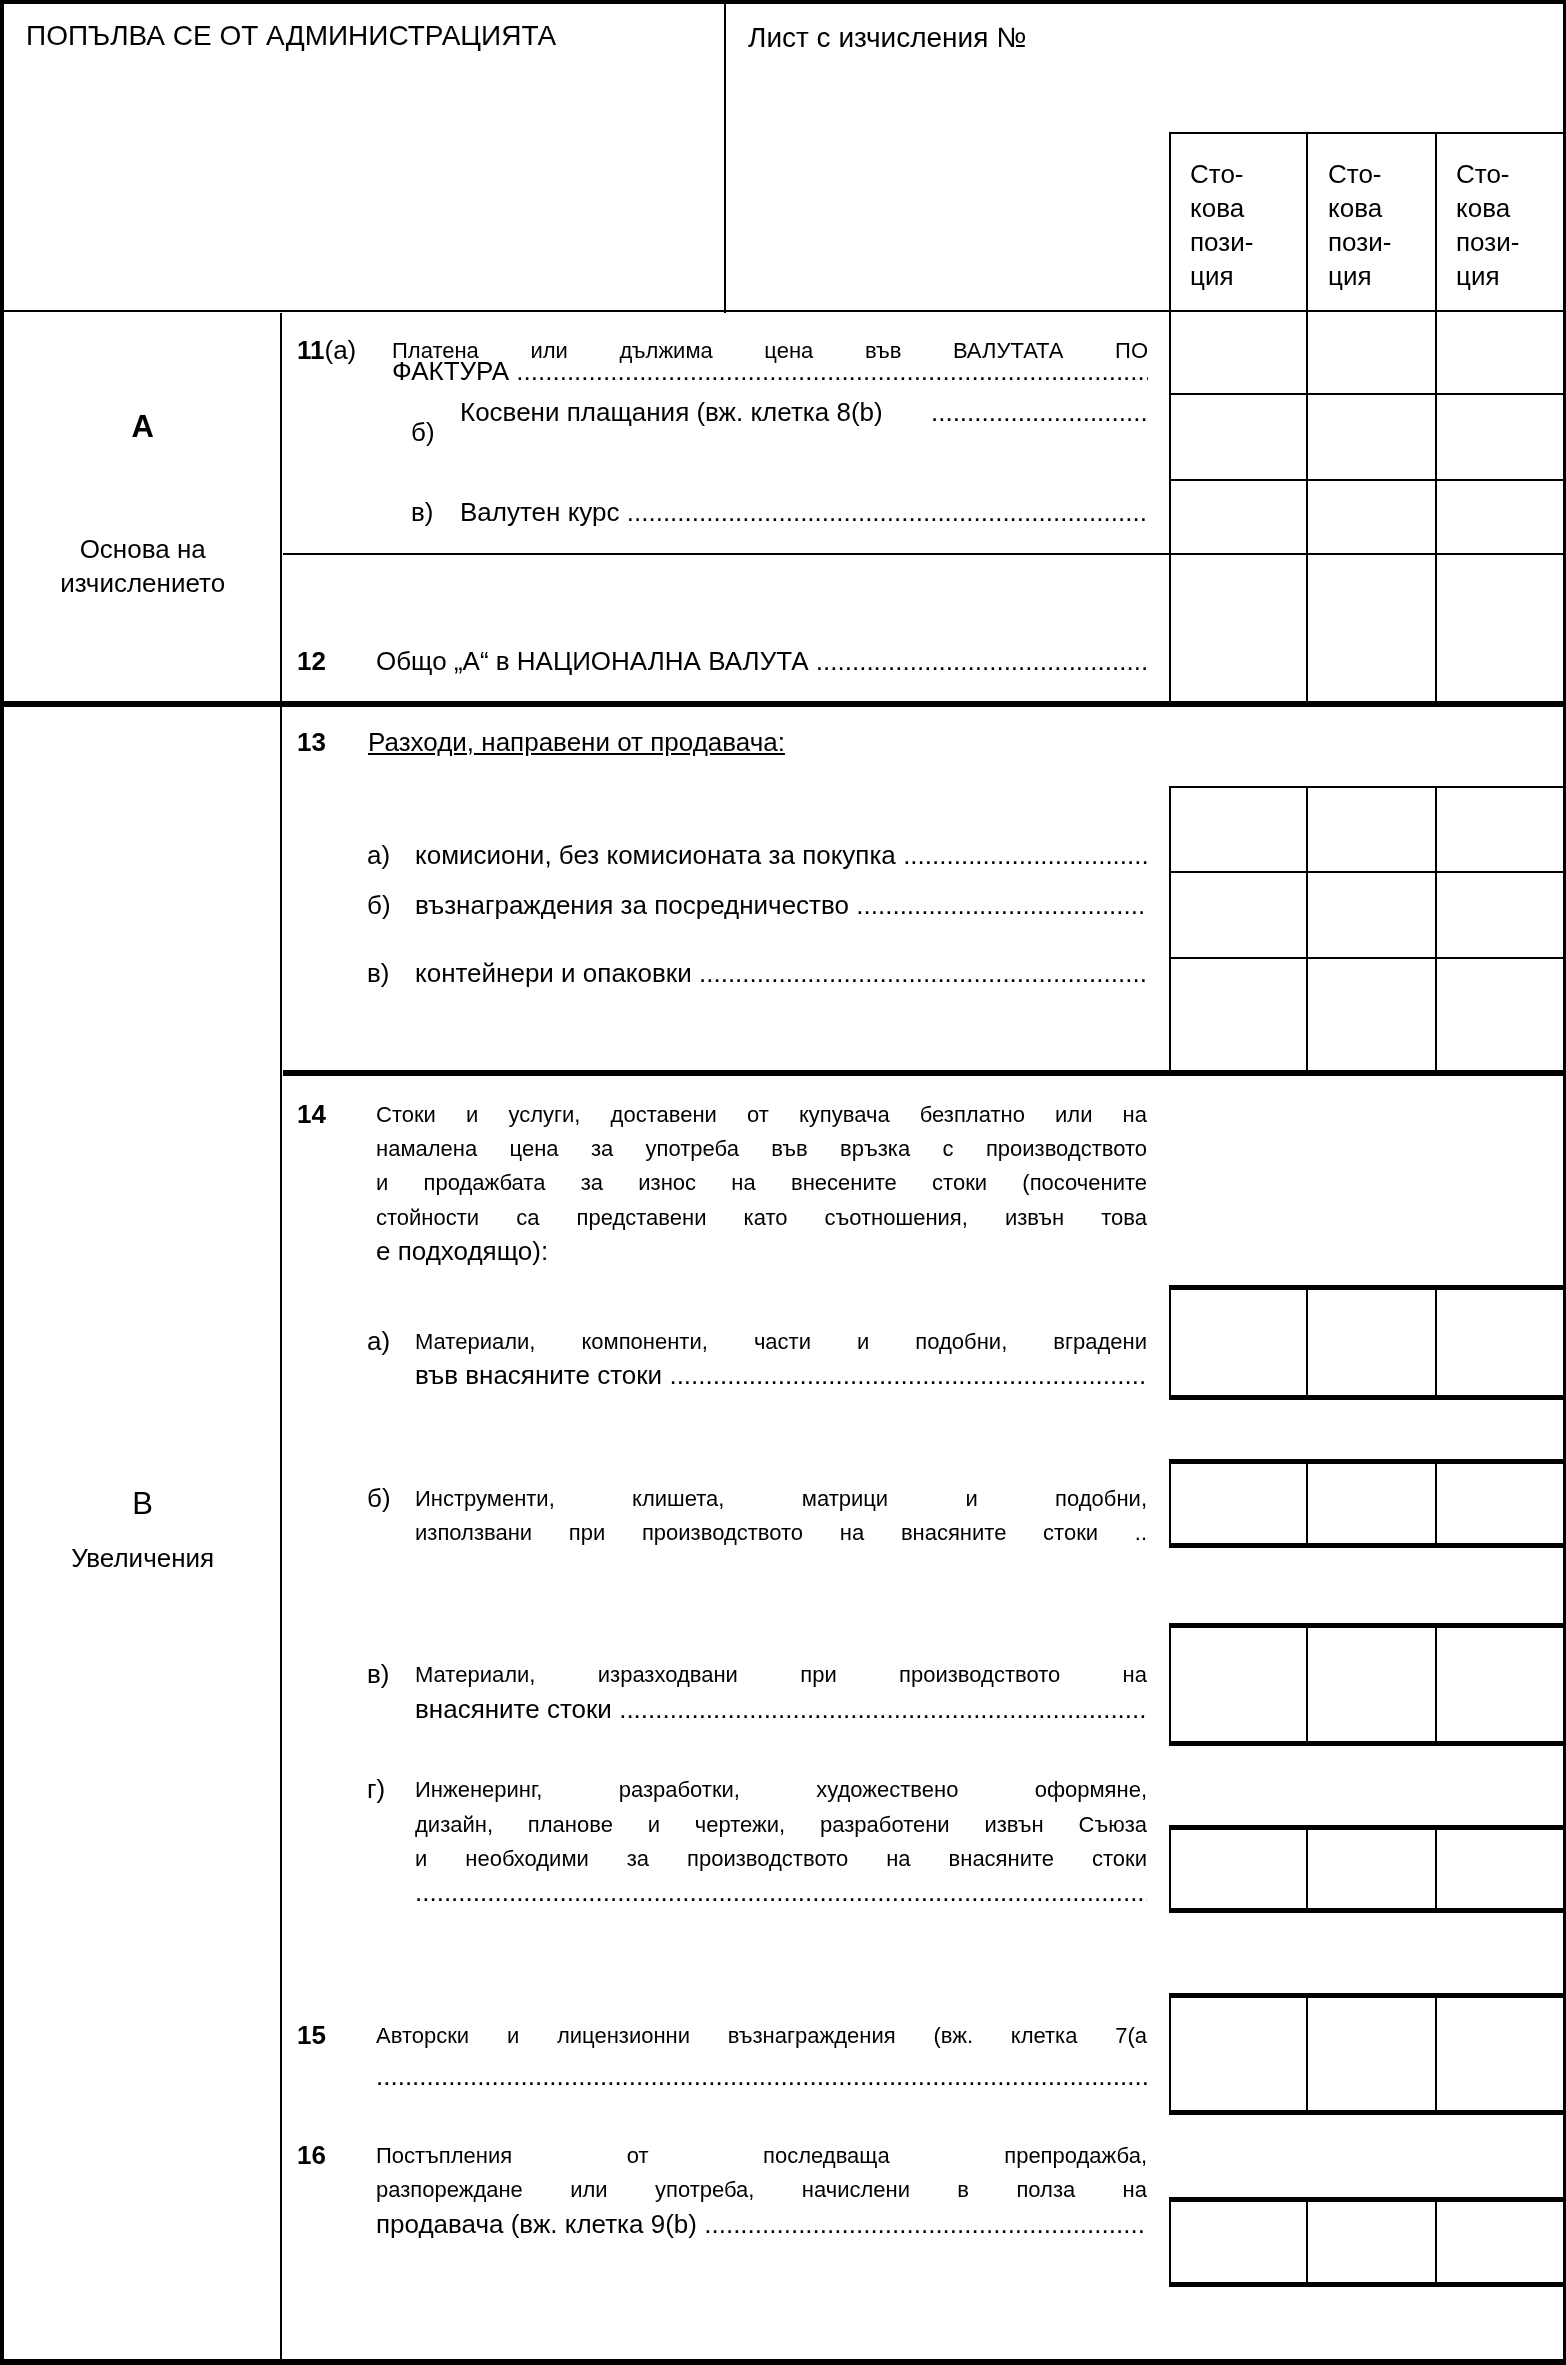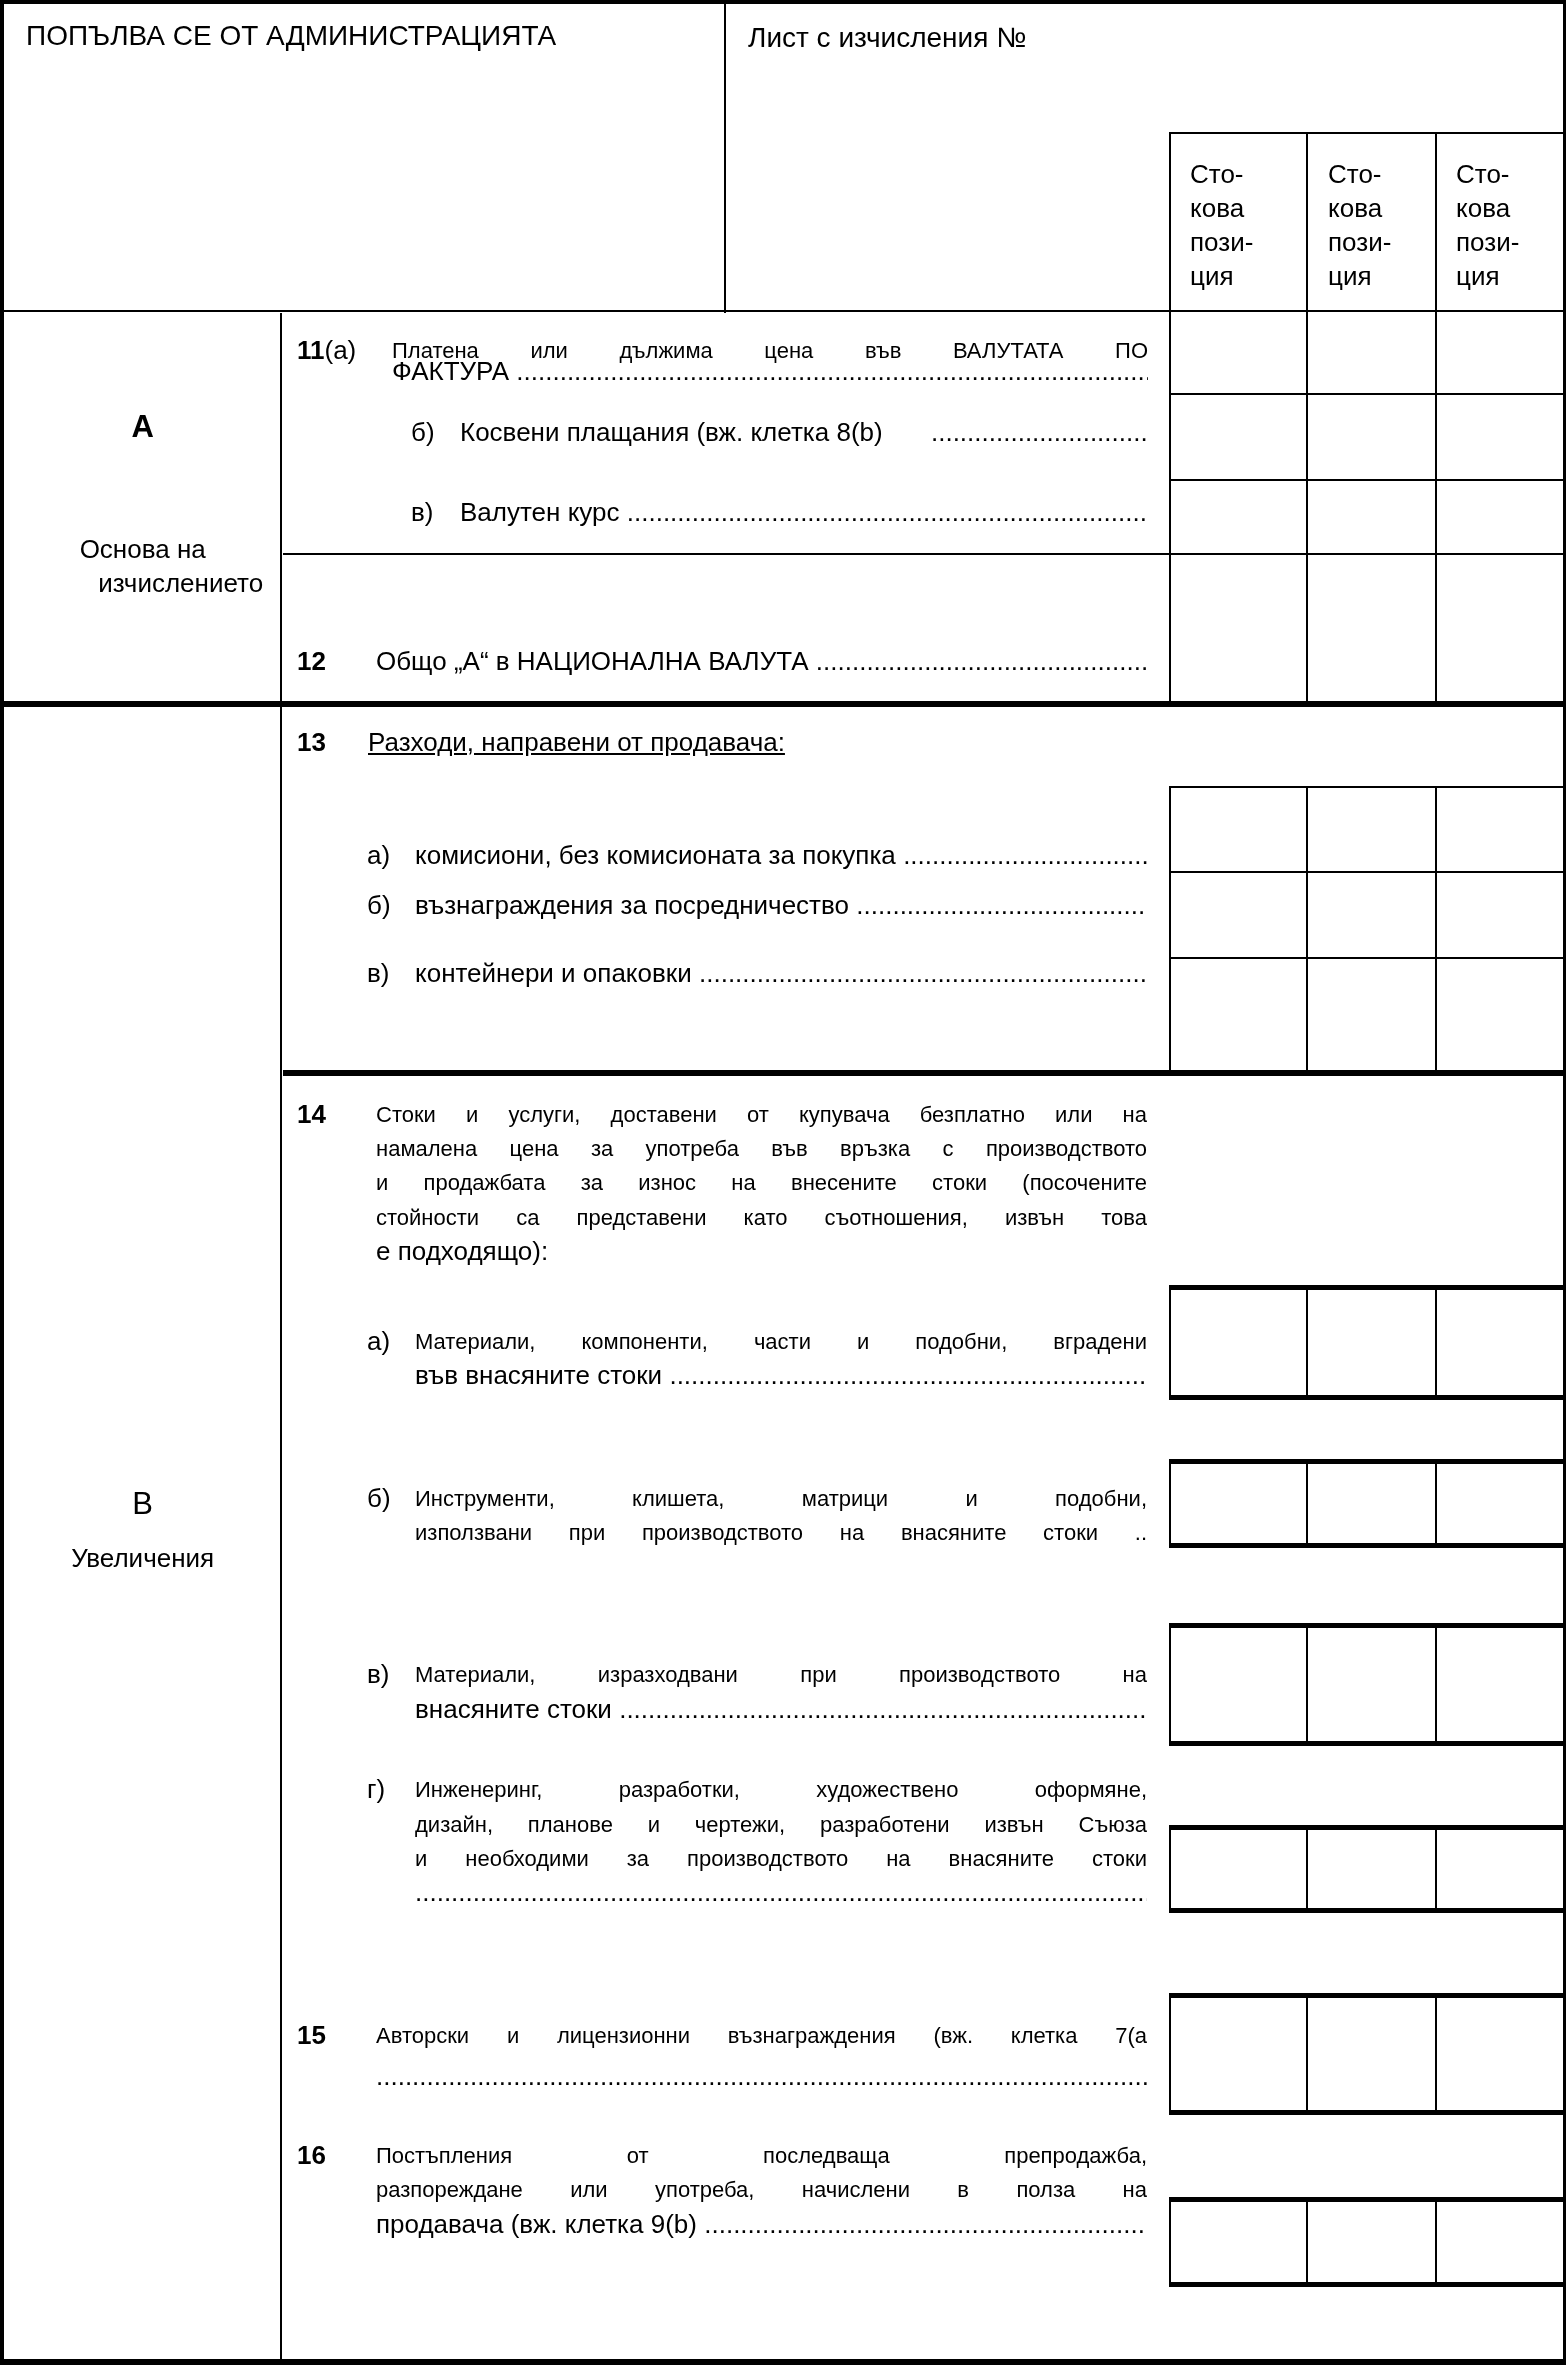--- a/index.html
+++ b/index.html
@@ -56,39 +56,39 @@
     <div>Сто-</div>
     <div>кова</div>
     <div>пози-</div>
     <div>ция</div>
   </div>
 
   <div class="ln" style="left:280px;top:313px;width:2.4px;height:2053px;"></div>
 
   <div class="centerc txt big b" style="top:411px;">А</div>
   <div class="centerc txt" style="top:534px;">Основа на</div>
-  <div class="centerc txt" style="top:568px;padding-left:38px;">изчислението</div>
+  <div class="centerc txt" style="top:568px;">изчислението</div>
 
   <div class="ln" style="left:1169px;top:313px;width:2.4px;height:389px;"></div>
   <div class="ln" style="left:1306px;top:313px;width:2.4px;height:389px;"></div>
   <div class="ln" style="left:1435px;top:313px;width:2.4px;height:389px;"></div>
   <div class="ln" style="left:1169px;top:393px;width:394px;height:2.4px;"></div>
   <div class="ln" style="left:1169px;top:479px;width:394px;height:2.4px;"></div>
   <div class="ln" style="left:283px;top:553px;width:1280px;height:2.4px;"></div>
   <div class="ln" style="left:3.7px;top:701px;width:1559px;height:5.5px;"></div>
 
   <div class="txt" style="left:297px;top:335px;"><span class="b">11</span><span>(а)</span></div>
   <div class="jline" style="left:392px;top:335px;width:756px;">Платена или дължима цена във ВАЛУТАТА ПО</div>
   <div class="dline" style="left:392px;top:356px;width:756px;">
     <span class="lt">ФАКТУРА</span>
     <span class="lead">........................................................................................................................................................................................................................</span>
   </div>
 
   <div class="txt" style="left:411px;top:417px;">б)</div>
-  <div class="dline" style="left:460px;top:417px;width:687px;gap:41px;">
+  <div class="dline" style="left:460px;top:397px;width:687px;gap:41px;">
     <span class="lt">Косвени плащания (вж. клетка 8(b)</span>
     <span class="lead">........................................................................................................................................................................................................................</span>
   </div>
 
   <div class="txt" style="left:411px;top:497px;">в)</div>
   <div class="dline" style="left:460px;top:497px;width:687px;">
     <span class="lt">Валутен курс</span>
     <span class="lead">........................................................................................................................................................................................................................</span>
   </div>
 

